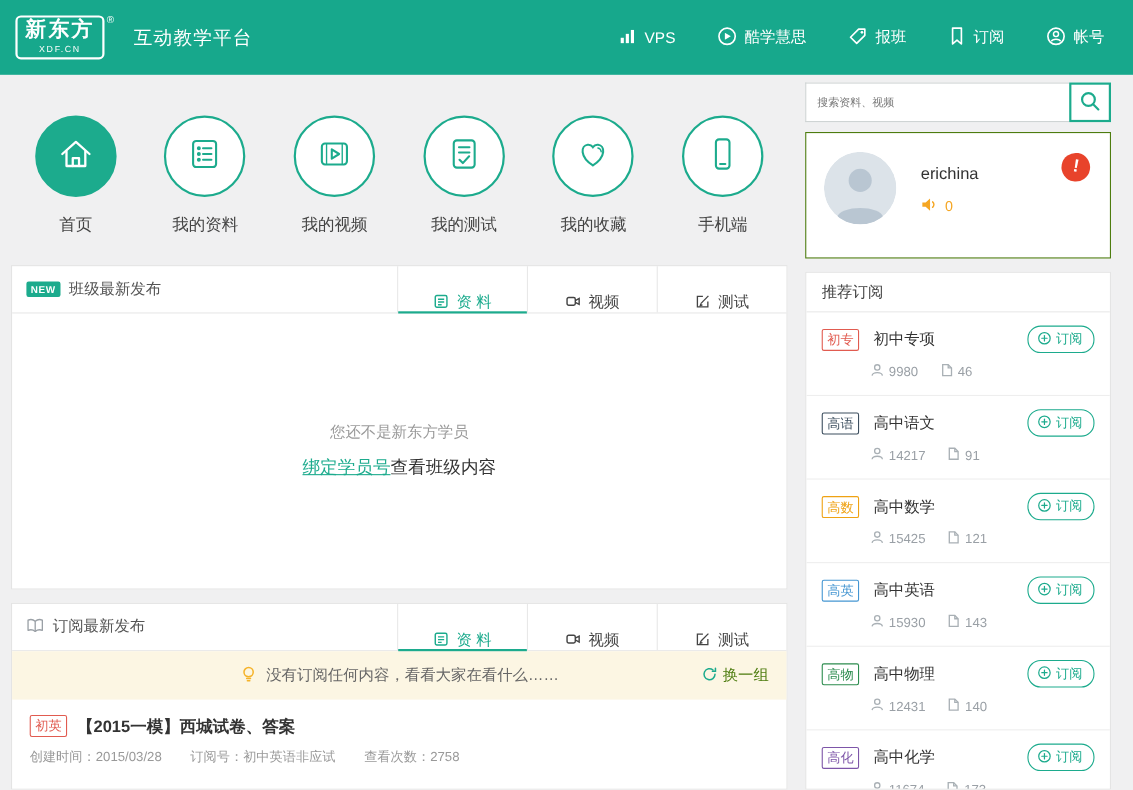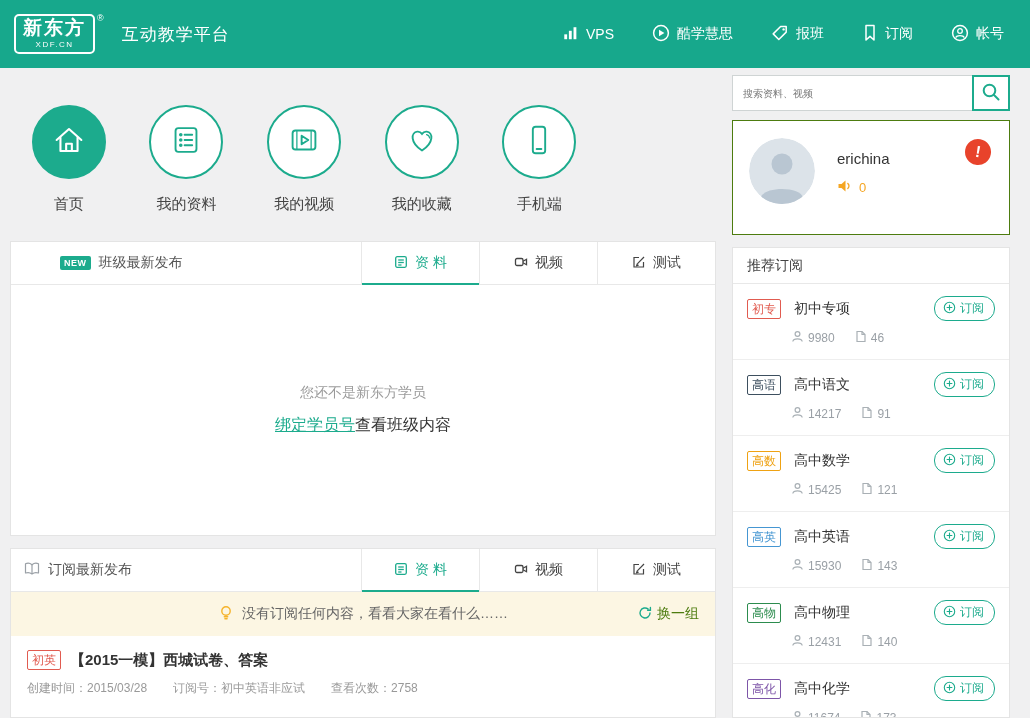--- a/index.html
+++ b/index.html
@@ -27,22 +27,22 @@
   .qn-item { display:flex; flex-direction:column; align-items:center; cursor:pointer; }
   .qn-circle { width:74px; height:74px; border-radius:50%; border:2px solid #1cab8d; background:#fff;
                display:flex; align-items:center; justify-content:center; }
   .qn-item.active .qn-circle { background:#1cab8d; }
   .qn-label { margin-top:16px; font-size:15px; color:#444; }
 
   
   .panel { background:#fff; border:1px solid #e4e4e4; }
   .panel-header { display:flex; height:43px; border-bottom:1px solid #e8e8e8; }
   .panel-title { flex:1; display:flex; align-items:center; gap:8px; padding-left:13px; font-size:14px; color:#555; }
-  .new-badge { background:#1cab8d; color:#fff; font-size:9px; font-weight:bold; padding:2px 4px; border-radius:2px; letter-spacing:.5px;margin-left:36px; }
-  .tab { width:118px; display:flex; align-items:center; justify-content:center; gap:7px; font-size:14px;
+  .new-badge { background:#1cab8d; color:#fff; font-size:9px; font-weight:bold; padding:2px 4px; border-radius:2px; letter-spacing:.5px; }
+  .tab { width:118px; display:flex; align-items:flex-end; justify-content:center; gap:7px; font-size:14px;
          color:#444; border-left:1px solid #e8e8e8; cursor:pointer; position:relative; }
   .tab.active { color:#1cab8d; }
   .tab.active .tab-label { letter-spacing:4px; margin-right:-4px; }
   .tab.active::after { content:""; position:absolute; left:0; right:0; bottom:-1px; height:2px; background:#1cab8d; }
 
   .class-body { height:250px; display:flex; flex-direction:column; align-items:center; justify-content:center; gap:13px; }
   .empty-line1 { color:#9a9a9a; font-size:14px; }
   .empty-line2 { font-size:16px; color:#333; }
   .bind-link { color:#1cab8d; text-decoration:underline; cursor:pointer; }
 
@@ -188,20 +188,33 @@
                 <line x1="27.5" y1="10" x2="27.5" y2="30" stroke-width="1.3"></line>
                 <path d="M17.5 15.5 L24.5 20 L17.5 24.5 Z"></path>
               </svg>
           </span>
         </div>
         <div class="qn-label">我的视频</div>
       </div>
       <div class="qn-item">
         <div class="qn-circle">
           <span>
+            <svg width="38" height="38" viewBox="0 0 40 40" fill="none" stroke="#1cab8d" stroke-width="2" stroke-linecap="round" stroke-linejoin="round">
+                <rect x="10" y="7" width="20" height="26" rx="3"></rect>
+                <line x1="15" y1="13.5" x2="25" y2="13.5"></line>
+                <line x1="15" y1="18.5" x2="25" y2="18.5"></line>
+                <path d="M15.5 25.5 l3.2 3.2 l6 -6.5"></path>
+              </svg>
+          </span>
+        </div>
+        <div class="qn-label">我的测试</div>
+      </div>
+      <div class="qn-item">
+        <div class="qn-circle">
+          <span>
             <svg width="38" height="38" viewBox="0 0 40 40" fill="none" stroke="#1cab8d" stroke-width="2" stroke-linecap="round">
                 <path d="M20 31 C7 22.5 8.5 12 15 11.2 C18 10.8 20 13.5 20 13.5 C20 13.5 22 10.8 25 11.2 C31.5 12 33 22.5 20 31 Z"></path>
                 <path d="M24.8 14.3 c1.8 0.3 3 1.8 3.2 3.6" stroke-width="1.3"></path>
               </svg>
           </span>
         </div>
         <div class="qn-label">我的收藏</div>
       </div>
       <div class="qn-item">
         <div class="qn-circle">

